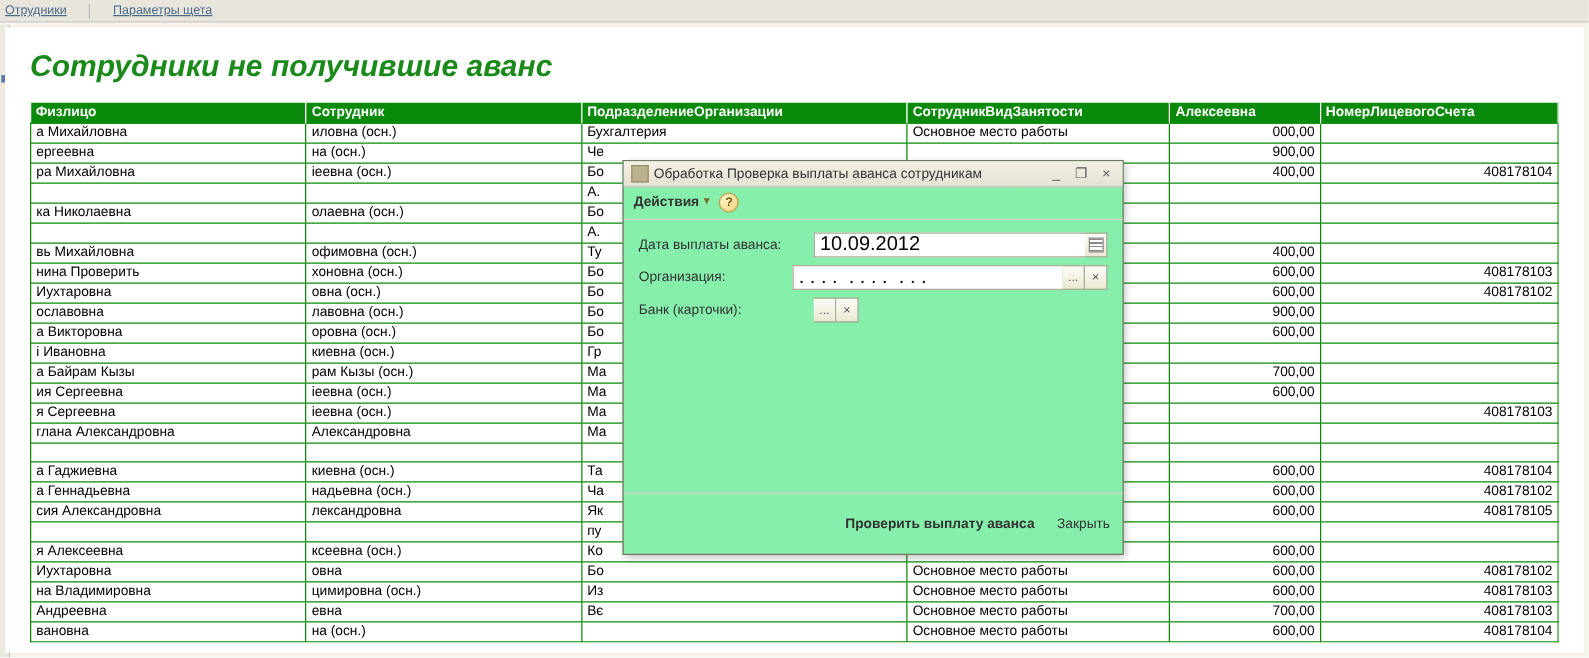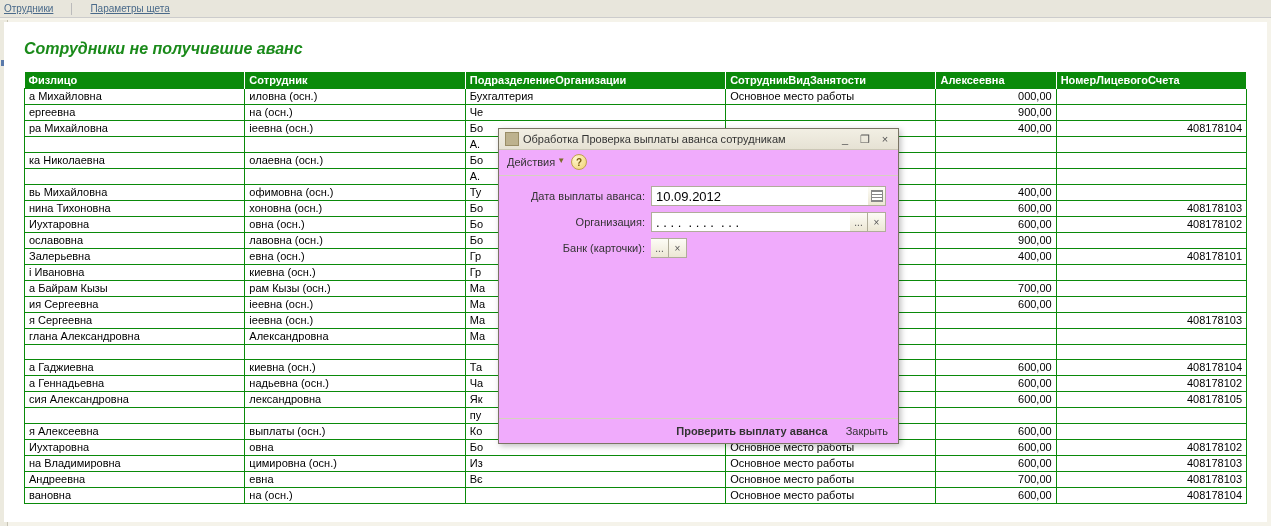--- a/index.html
+++ b/index.html
@@ -3,56 +3,56 @@
 <meta charset="utf-8">
 <style>
   * { box-sizing: border-box; margin: 0; padding: 0; }
   body { font-family: Tahoma, Arial, sans-serif; font-size: 11px; background: #f5f3ea; overflow: hidden; width: 1271px; height: 526px; position: relative; }
   
   .toolbar { background: #e8e6dc; height: 18px; width: 100%; border-bottom: 1px solid #ccc; display: flex; align-items: center; padding: 0 4px; gap: 18px; color: #666; }
   .toolbar-item { font-size: 10px; color: #4a6a8a; text-decoration: underline; }
   .toolbar-sep { width: 1px; height: 12px; background: #bbb; }
 
   .report-area { background: #fff; margin: 4px; padding: 18px 20px 6px 20px; height: calc(100% - 26px); overflow: hidden; position: relative; }
-  .report-title { color: #1a8a1a; font-size: 16px; font-weight: bold; font-style: italic; margin-bottom: 14px; }
+  .report-title { color: #1a8a1a; font-size: 24px; font-weight: bold; font-style: italic; margin-bottom: 14px; }
   
   .table-wrap { overflow: hidden; }
   table { border-collapse: collapse; width: 100%; table-layout: fixed; }
   th { background: #0a8a0a; color: #fff; font-weight: bold; text-align: left; padding: 2px 4px; font-size: 11px; border-right: 1px solid #fff; white-space: nowrap; }
   td { border: 1px solid #0a8a0a; padding: 1px 4px; font-size: 11px; color: #000; white-space: nowrap; overflow: hidden; text-overflow: clip; height: 15px; line-height: 13px; }
   td.num { text-align: right; }
   
   col.c-fiz   { width: 220px; }
   col.c-sotr  { width: 220px; }
   col.c-podr  { width: 260px; }
   col.c-vid   { width: 210px; }
   col.c-sum   { width: 120px; }
   col.c-acct  { width: 190px; }
 
   
-  .dialog { position: absolute; left: 498px; top: 128px; width: 401px; height: 316px; background: #f0abfc; border: 1px solid #7a7464; box-shadow: 2px 2px 6px rgba(0,0,0,0.25); display: flex; flex-direction: column; font-size: 11px; }
+  .dialog { position: absolute; left: 498px; top: 128px; width: 401px; height: 316px; background: #86efac; border: 1px solid #7a7464; box-shadow: 2px 2px 6px rgba(0,0,0,0.25); display: flex; flex-direction: column; font-size: 11px; }
   .dlg-title { display: flex; align-items: center; gap: 4px; padding: 3px 6px; background: linear-gradient(to bottom,#f2efe4,#e6e2d4); border-bottom: 1px solid #cbc7b6; }
   .dlg-title-icon { width: 14px; height: 14px; background: #bdb28e; border: 1px solid #998d66; }
   .dlg-title-text { flex: 1; font-weight: normal; color: #333; }
   .dlg-winbtns { display: flex; gap: 6px; }
   .dlg-winbtn { width: 14px; height: 13px; display: flex; align-items: center; justify-content: center; cursor: pointer; color: #555; font-size: 11px; line-height: 1; }
   .dlg-toolbar { display: flex; align-items: center; gap: 6px; padding: 4px 8px 5px 8px; border-bottom: 1px solid #d6d1bf; }
-  .dlg-action { color: #333; display: inline-flex; gap: 2px; cursor: pointer; }
+  .dlg-action { color: #333; display: inline-flex; gap: 2px; cursor: pointer; font-weight: bold; }
   .dlg-action .caret { font-size: 8px; color: #7a6a2a; }
   .dlg-help { width: 16px; height: 16px; border-radius: 50%; border: 1px solid #c0a050; background: radial-gradient(circle at 30% 30%,#fff6cc,#f0d070); display: flex; align-items: center; justify-content: center; font-weight: bold; color: #7a5a10; font-size: 10px; cursor: pointer; }
   .dlg-body { padding: 10px 12px 6px 12px; flex: 1; }
   .fld { display: flex; align-items: center; margin-bottom: 6px; }
-  .fld-label { width: 140px; text-align: right; padding-right: 6px; color: #333; }
+  .fld-label { width: 140px; padding-right: 6px; color: #333; }
   .fld-ctrl { flex: 1; display: flex; align-items: stretch; height: 20px; }
-  .txt { flex: 1; background: #fff; border: 1px solid #b0ac9a; border-right: none; padding: 2px 4px; font-size: 13px; outline: none; }
+  .txt { flex: 1; background: #fff; border: 1px solid #b0ac9a; border-right: none; padding: 2px 4px; font-size: 16px; outline: none; }
   .txt.sel { background: #3561d6; color: #fff; }
   .ctrl-btn { width: 18px; border: 1px solid #b0ac9a; border-left: none; background: linear-gradient(to bottom,#fdfcf6,#ece7d4); display: flex; align-items: center; justify-content: center; cursor: pointer; font-size: 10px; color: #555;}
   .ctrl-btn + .ctrl-btn { border-left: none; }
   .ctrl-btn.cal::before { content: ""; width: 10px; height: 10px; border: 1px solid #888; background: repeating-linear-gradient(to bottom,#888 0 1px,#fff 1px 3px); }
-  .dlg-footer { border-top: 1px solid #d6d1bf; padding: 6px 10px; display: flex; justify-content: flex-end; gap: 18px; }
+  .dlg-footer { border-top: 1px solid #d6d1bf; padding: 18px 10px; display: flex; justify-content: flex-end; gap: 18px; }
   .dlg-footer .link { color: #333; cursor: pointer; }
   .dlg-footer .link.primary { font-weight: bold; }
 
   .sidebar-stub { position: absolute; left: 0; top: 20px; width: 8px; height: calc(100% - 20px); background: #eceadf; border-right: 1px solid #c8c5b6; }
   .sb-dot { width:6px;height:6px;margin:40px 1px;background:#5a7aaa; }
 </style>
 </head>
 <body>
 
 <div class="toolbar">
@@ -138,21 +138,21 @@
           </tr>
           <tr>
             <td>вь Михайловна</td>
             <td>офимовна  (осн.)</td>
             <td>Ту</td>
             <td></td>
             <td class="num">400,00</td>
             <td class="num"></td>
           </tr>
           <tr>
-            <td>нина Тихоновна</td>
+            <td>нина Проверить</td>
             <td>хоновна  (осн.)</td>
             <td>Бо</td>
             <td></td>
             <td class="num">600,00</td>
             <td class="num">408178103</td>
           </tr>
           <tr>
             <td>Иухтаровна</td>
             <td>овна  (осн.)</td>
             <td>Бо</td>
@@ -162,26 +162,26 @@
           </tr>
           <tr>
             <td>ославовна</td>
             <td>лавовна  (осн.)</td>
             <td>Бо</td>
             <td></td>
             <td class="num">900,00</td>
             <td class="num"></td>
           </tr>
           <tr>
-            <td>Залерьевна</td>
-            <td>евна  (осн.)</td>
-            <td>Гр</td>
-            <td></td>
-            <td class="num">400,00</td>
-            <td class="num">408178101</td>
+            <td>а Викторовна</td>
+            <td>оровна  (осн.)</td>
+            <td>Бо</td>
+            <td></td>
+            <td class="num">600,00</td>
+            <td class="num"></td>
           </tr>
           <tr>
             <td>і Ивановна</td>
             <td>киевна  (осн.)</td>
             <td>Гр</td>
             <td></td>
             <td class="num"></td>
             <td class="num"></td>
           </tr>
           <tr>
@@ -251,21 +251,21 @@
           <tr>
             <td></td>
             <td></td>
             <td>пу</td>
             <td></td>
             <td class="num"></td>
             <td class="num"></td>
           </tr>
           <tr>
             <td>я Алексеевна</td>
-            <td>выплаты  (осн.)</td>
+            <td>ксеевна  (осн.)</td>
             <td>Ко</td>
             <td></td>
             <td class="num">600,00</td>
             <td class="num"></td>
           </tr>
           <tr>
             <td>Иухтаровна</td>
             <td>овна</td>
             <td>Бо</td>
             <td>Основное место работы</td>

